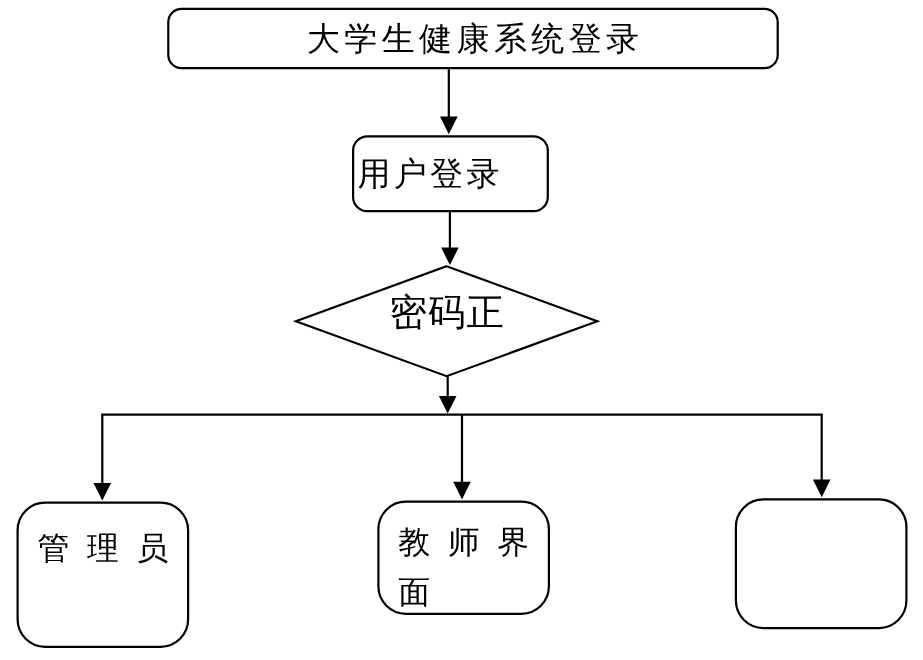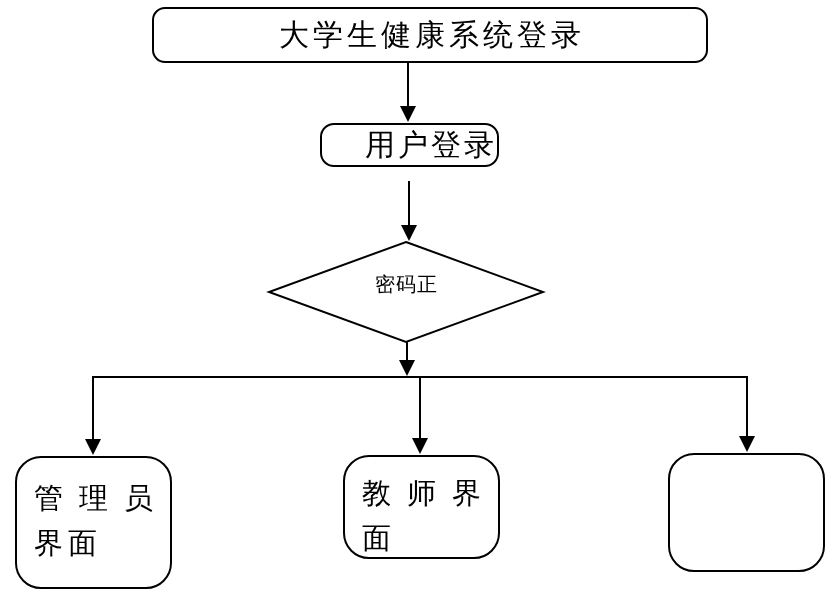--- a/index.html
+++ b/index.html
@@ -25,30 +25,30 @@
     background: #ffffff;
     color: #000000;
   }
   .node-start {
     left: 152px; top: 7px; width: 556px; height: 56px;
     border-radius: 13px;
     display: flex; align-items: center; justify-content: center;
     font-size: 30px; letter-spacing: 4px; text-indent: 4px;
   }
   .node-login {
-    left: 320px; top: 123px; width: 179px; height: 44px;
+    left: 320px; top: 123px; width: 179px; height: 70px;
     border-radius: 14px;
-    display: flex; align-items: center; justify-content: flex-end;
+    display: flex; align-items: center; justify-content: flex-start;
     font-size: 30px; letter-spacing: 3px; text-indent: 3px;
   }
   .decision-label {
     position: absolute;
     left: 300px; top: 264px; width: 213px; height: 40px;
     display: flex; align-items: center; justify-content: center;
-    font-size: 20px; letter-spacing: 1px;
+    font-size: 34px; letter-spacing: 1px;
     color: #000000;
   }
   .node-admin {
     left: 15px; top: 456px; width: 157px; height: 133px;
     border-radius: 26px;
     padding: 18px 12px 0 17px;
     font-size: 29px; line-height: 45px;
   }
   .node-teacher {
     left: 343px; top: 455px; width: 157px; height: 104px;
@@ -110,21 +110,20 @@
   <div class="node node-login">
     <span>用户登录</span>
   </div>
 
   <div class="decision-label">
     <span>密码正</span>
   </div>
 
   <div class="node node-admin">
     <span class="jline">管理员</span>
-    <span class="lastline">界面</span>
   </div>
 
   <div class="node node-teacher">
     <span class="jline">教师界</span>
     <span class="lastline">面</span>
   </div>
 
   <div class="node node-empty">
     <span></span>
   </div>

